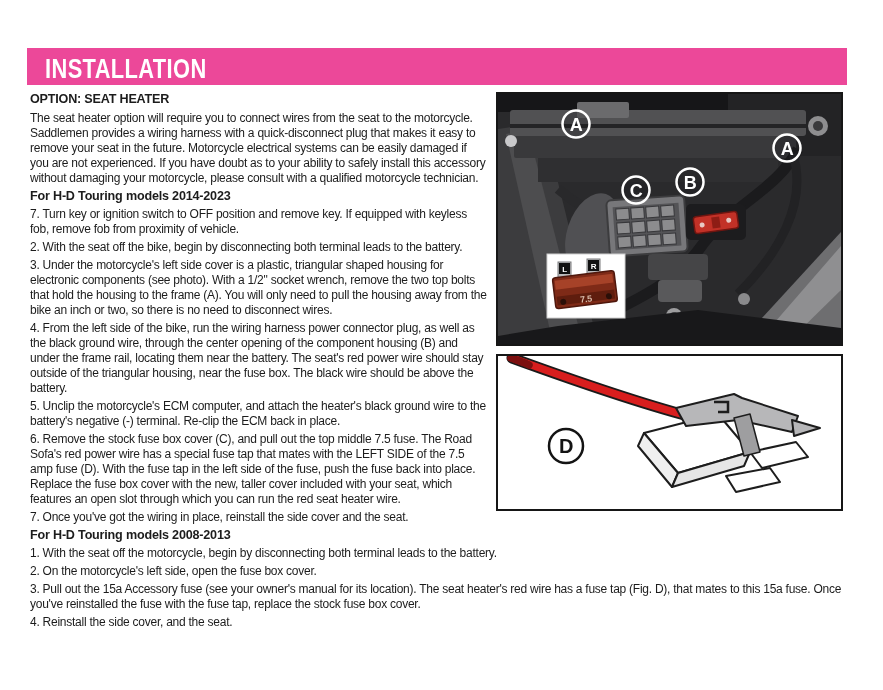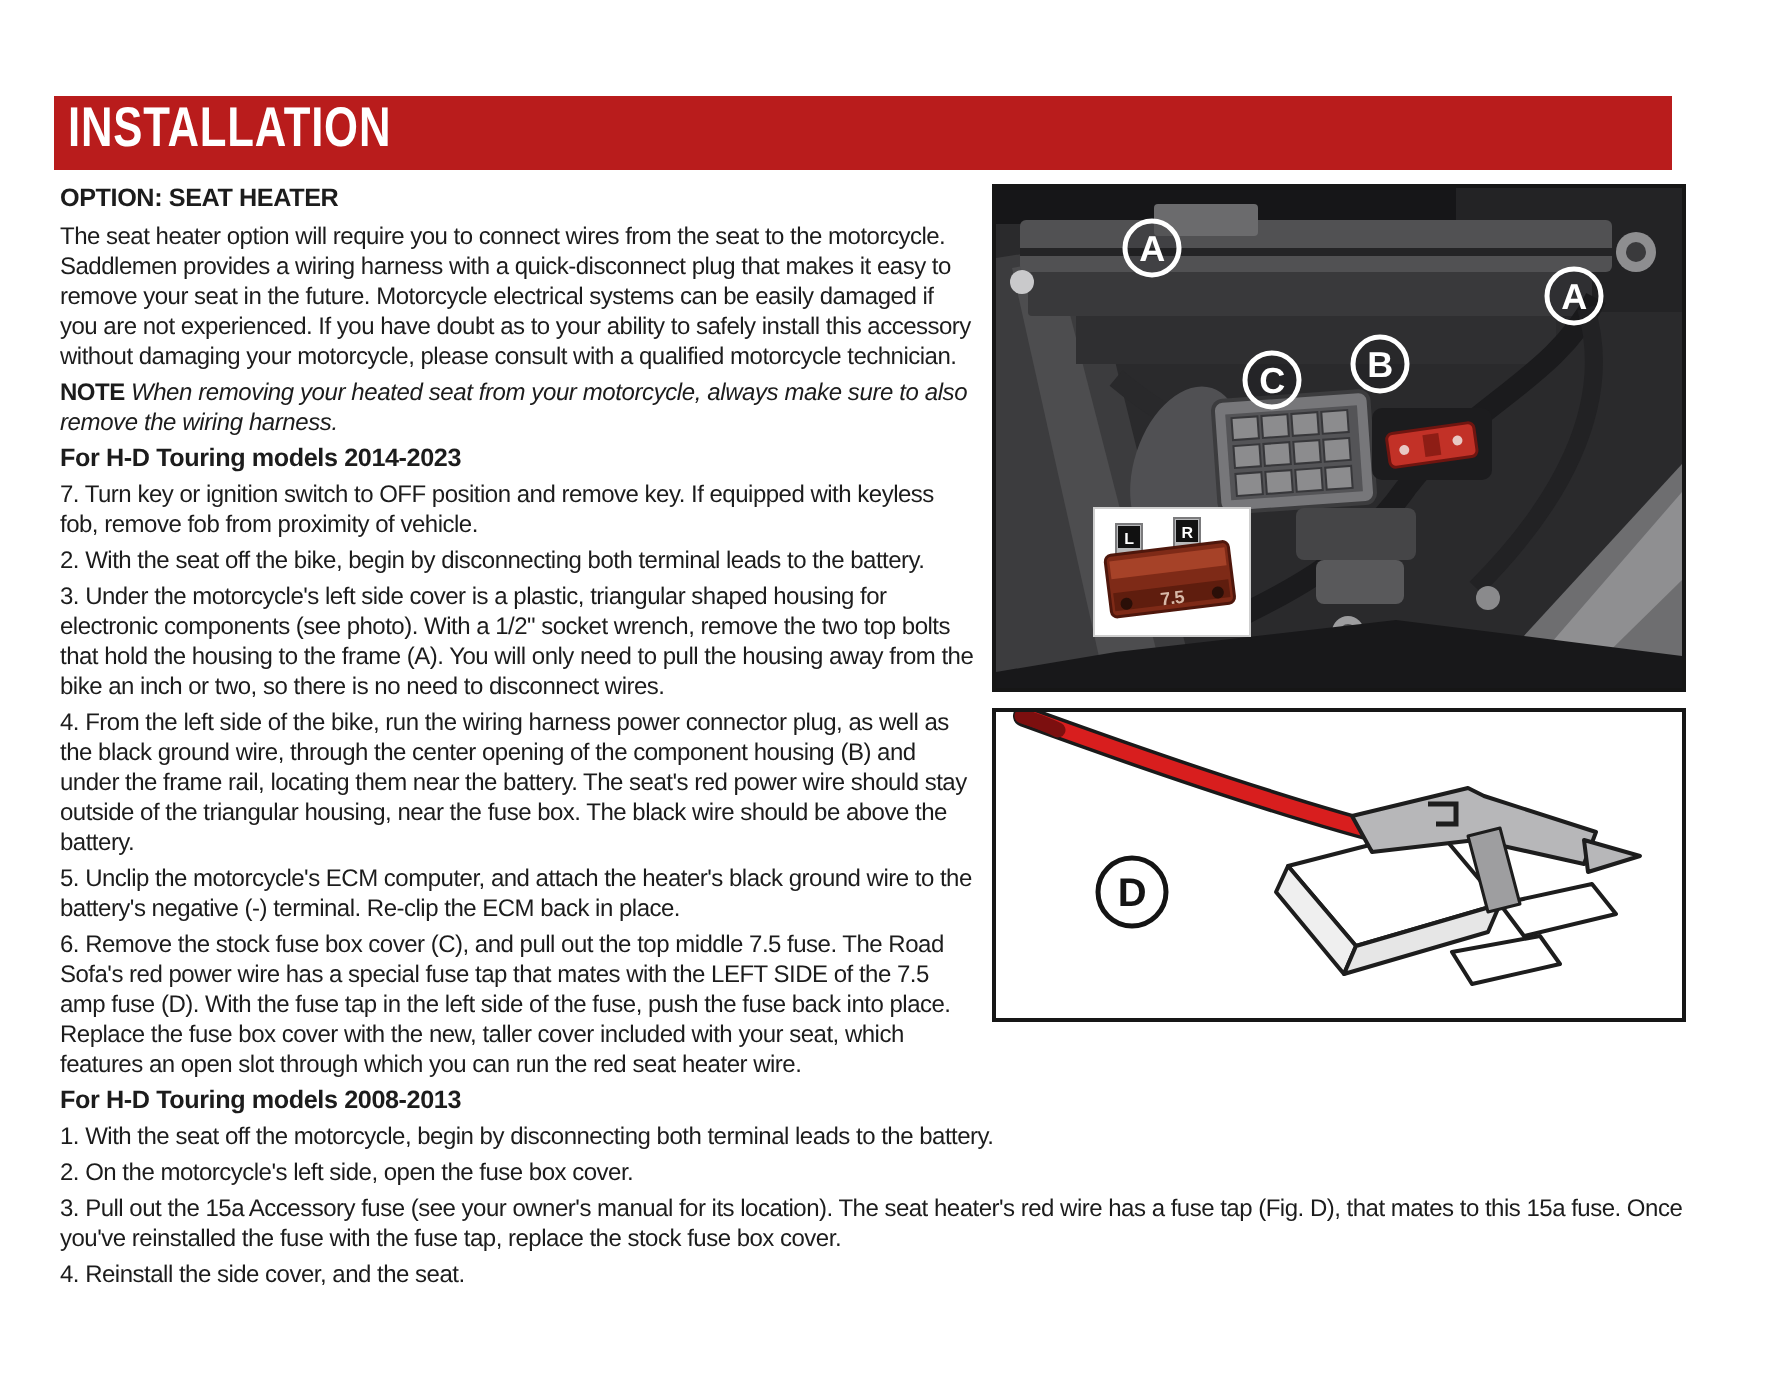--- a/index.html
+++ b/index.html
@@ -1,19 +1,19 @@
 <!DOCTYPE html>
 <html><head>
 <meta charset="utf-8">
 <style>
   html,body{margin:0;padding:0;background:#ffffff;}
   .page{position:relative;width:883px;height:690px;background:#ffffff;overflow:hidden;
         font-family:"Liberation Sans",sans-serif;color:#1c1c1c;}
-  .titlebar{position:absolute;left:27px;top:48px;width:809px;height:37px;background:#b91c1c;
-            display:flex;align-items:flex-start;}
+  .titlebar{position:absolute;left:27px;top:48px;width:809px;height:37px;background:#ec4899;
+            display:flex;align-items:flex-end;padding-left:11px;}
   .title{color:#ffffff;font-weight:bold;font-size:28px;letter-spacing:0.5px;
          transform:scaleX(0.78);transform-origin:left center;padding-left:9px;white-space:nowrap;}
   .content{position:absolute;left:30px;top:92px;width:813px;
            font-size:12px;line-height:15px;letter-spacing:-0.25px;}
   .content p{margin:0 0 3px 0;}
   .content h2{font-size:12.6px;margin:0 12px 4px 0;letter-spacing:-0.2px;}
   .content h3{font-size:12.6px;margin:2px 0 3px 0;letter-spacing:-0.2px;}
   .note i{letter-spacing:-0.2px;}
   .figure{float:right;width:347px;margin:0 0 10px 9px;}
   .photobox{width:347px;height:254px;border:2px solid #161616;box-sizing:border-box;overflow:hidden;background:#2a2a2c;}
@@ -162,29 +162,29 @@
             <circle cx="68" cy="90" r="17" fill="#ffffff" stroke="#141414" stroke-width="2.5"></circle>
             <text class="d-letter" x="68" y="97" text-anchor="middle">D</text>
           </g>
         </svg>
       </div>
 
     </aside>
 
     <h2>OPTION: SEAT HEATER</h2>
     <p>The seat heater option will require you to connect wires from the seat to the motorcycle. Saddlemen provides a wiring harness with a quick-disconnect plug that makes it easy to remove your seat in the future. Motorcycle electrical systems can be easily damaged if you are not experienced. If you have doubt as to your ability to safely install this accessory without damaging your motorcycle, please consult with a qualified motorcycle technician.</p>
-    <p class="note"><b>NOTE</b> <i>When removing your heated seat from your motorcycle, always make sure to also remove the wiring harness.</i></p>
 
     <h3>For H-D Touring models 2014-2023</h3>
     <p class="step">7. Turn key or ignition switch to OFF position and remove key. If equipped with keyless fob, remove fob from proximity of vehicle.</p>
     <p class="step">2. With the seat off the bike, begin by disconnecting both terminal leads to the battery.</p>
     <p class="step">3. Under the motorcycle's left side cover is a plastic, triangular shaped housing for electronic components (see photo). With a 1/2" socket wrench, remove the two top bolts that hold the housing to the frame (A). You will only need to pull the housing away from the bike an inch or two, so there is no need to disconnect wires.</p>
     <p class="step">4. From the left side of the bike, run the wiring harness power connector plug, as well as the black ground wire, through the center opening of the component housing (B) and under the frame rail, locating them near the battery. The seat's red power wire should stay outside of the triangular housing, near the fuse box. The black wire should be above the battery.</p>
     <p class="step">5. Unclip the motorcycle's ECM computer, and attach the heater's black ground wire to the battery's negative (-) terminal. Re-clip the ECM back in place.</p>
     <p class="step">6. Remove the stock fuse box cover (C), and pull out the top middle 7.5 fuse. The Road Sofa's red power wire has a special fuse tap that mates with the LEFT SIDE of the 7.5 amp fuse (D). With the fuse tap in the left side of the fuse, push the fuse back into place. Replace the fuse box cover with the new, taller cover included with your seat, which features an open slot through which you can run the red seat heater wire.</p>
+    <p class="step">7. Once you've got the wiring in place, reinstall the side cover and the seat.</p>
 
     <h3>For H-D Touring models 2008-2013</h3>
     <p class="step">1. With the seat off the motorcycle, begin by disconnecting both terminal leads to the battery.</p>
     <p class="step">2. On the motorcycle's left side, open the fuse box cover.</p>
     <p class="step">3. Pull out the 15a Accessory fuse (see your owner's manual for its location). The seat heater's red wire has a fuse tap (Fig. D), that mates to this 15a fuse. Once you've reinstalled the fuse with the fuse tap, replace the stock fuse box cover.</p>
     <p class="step">4. Reinstall the side cover, and the seat.</p>
 
   </div>
 </div>
 

